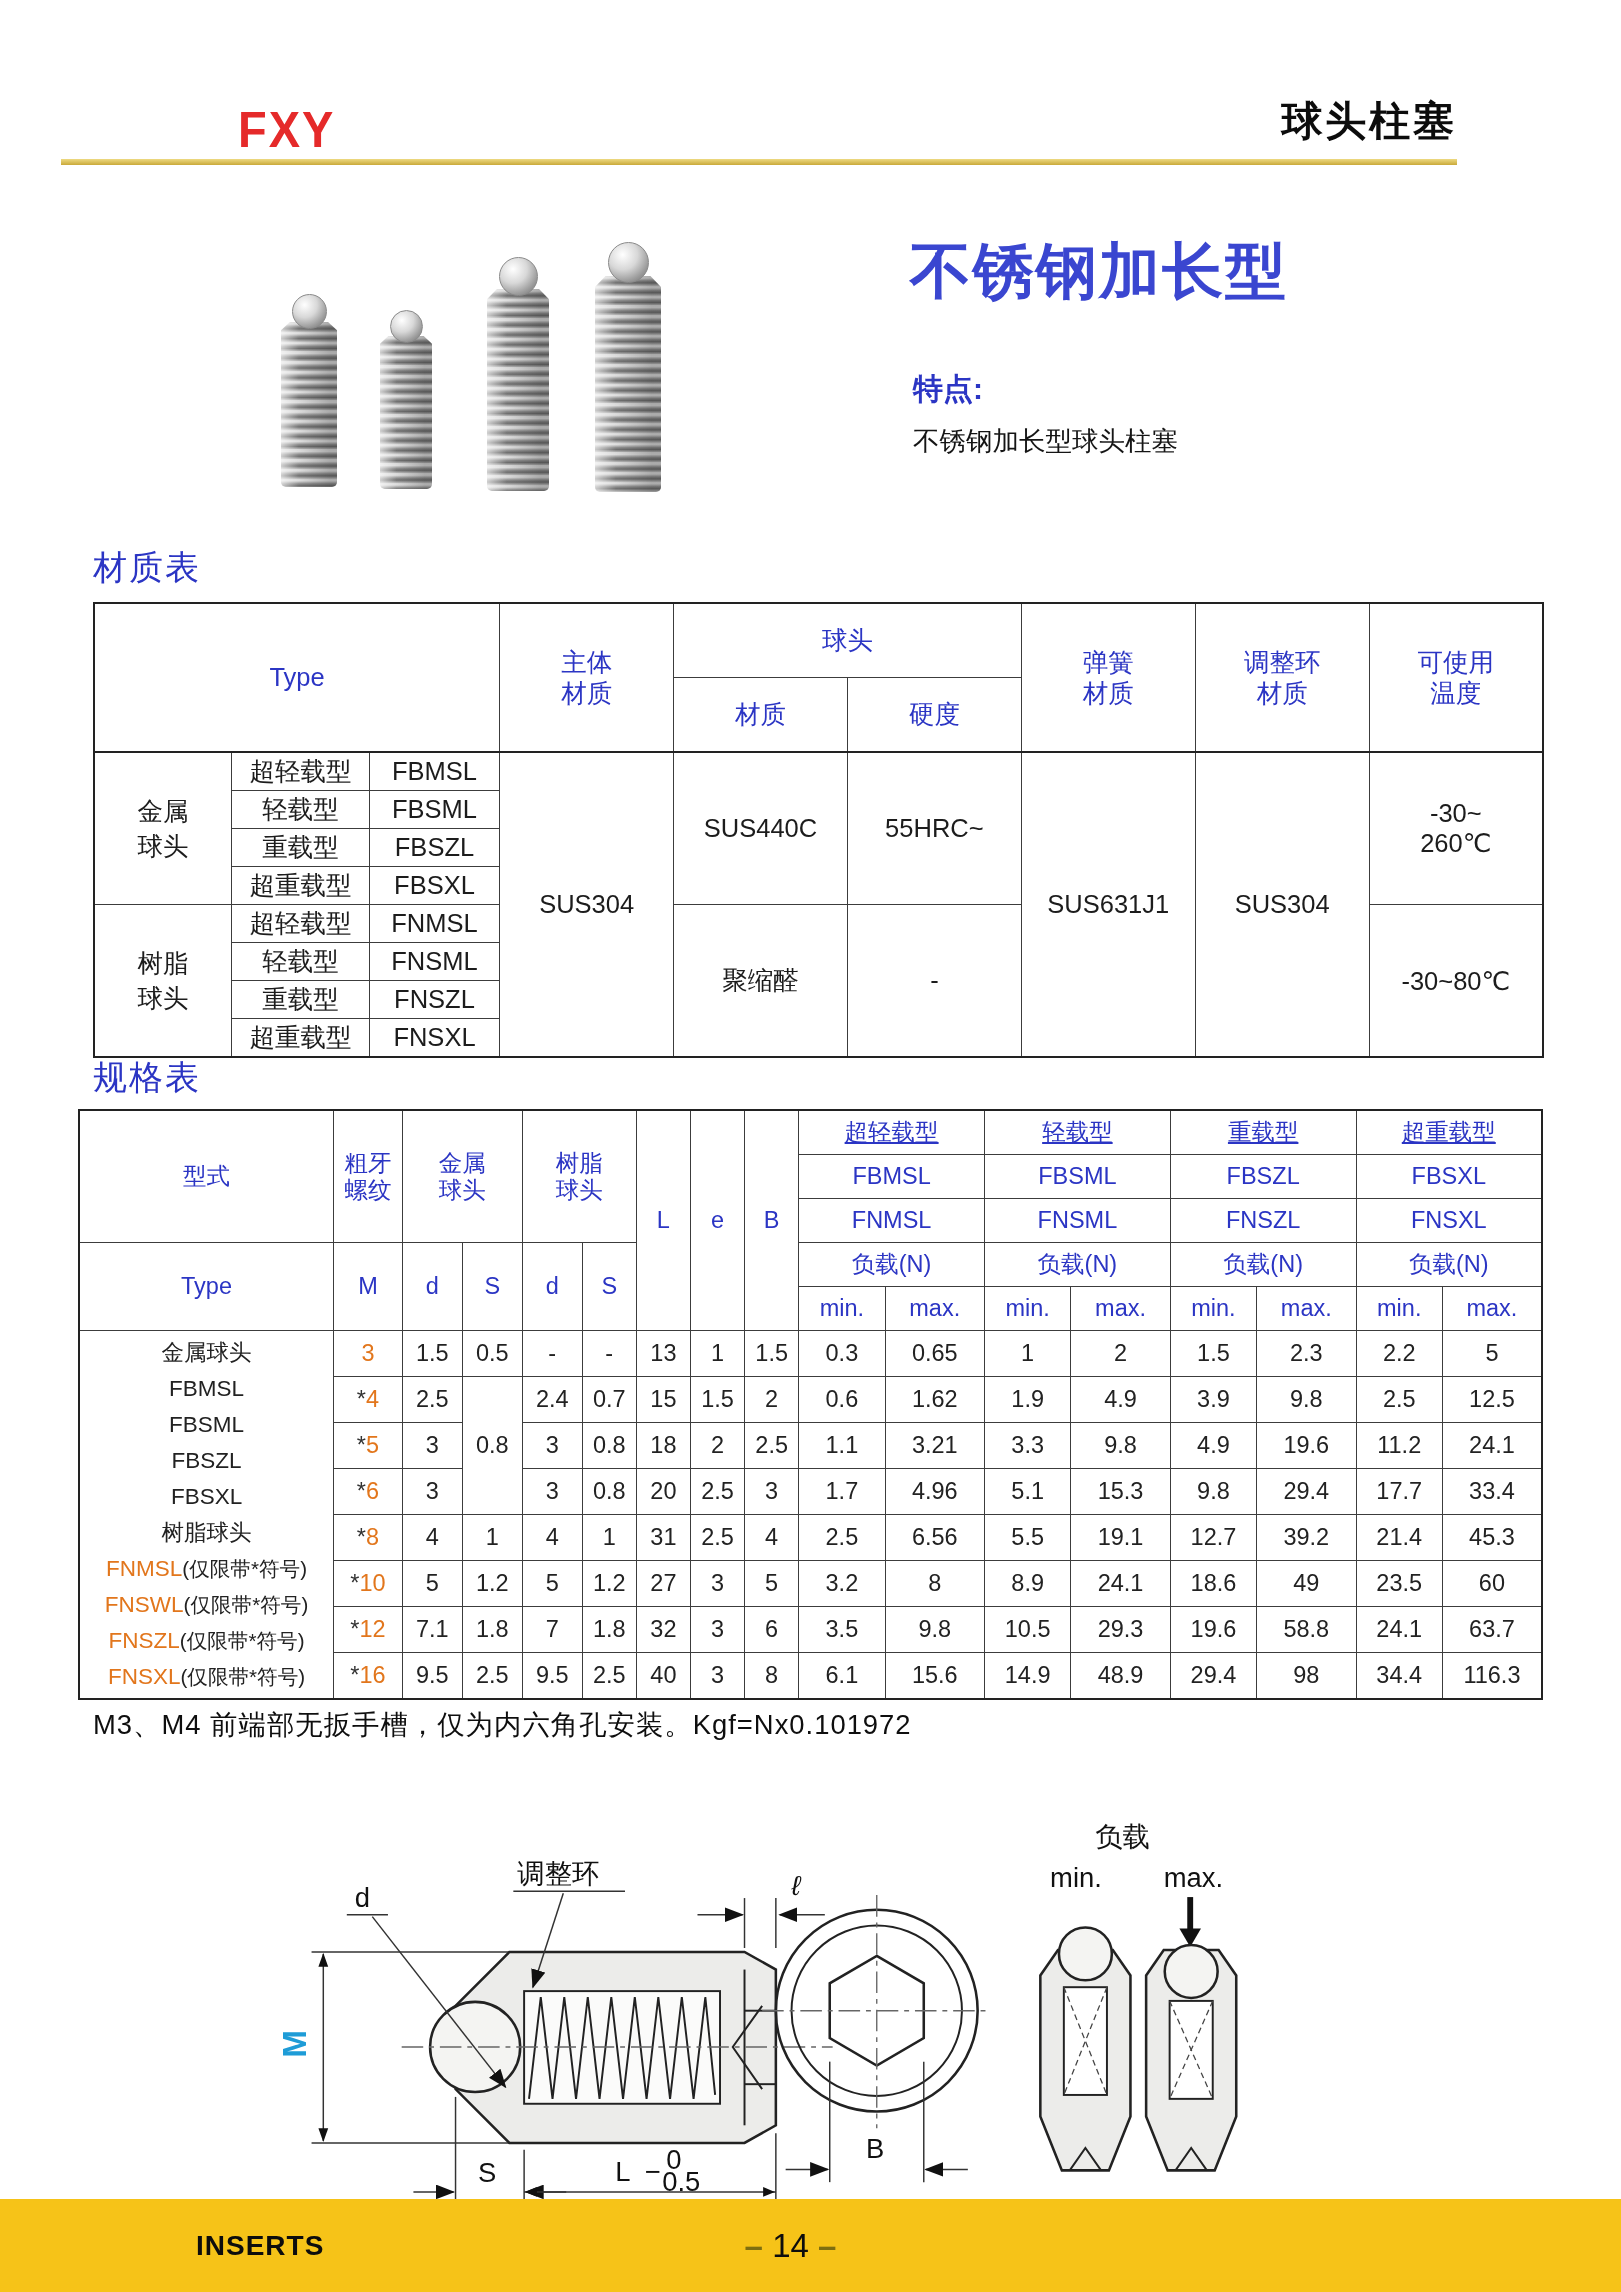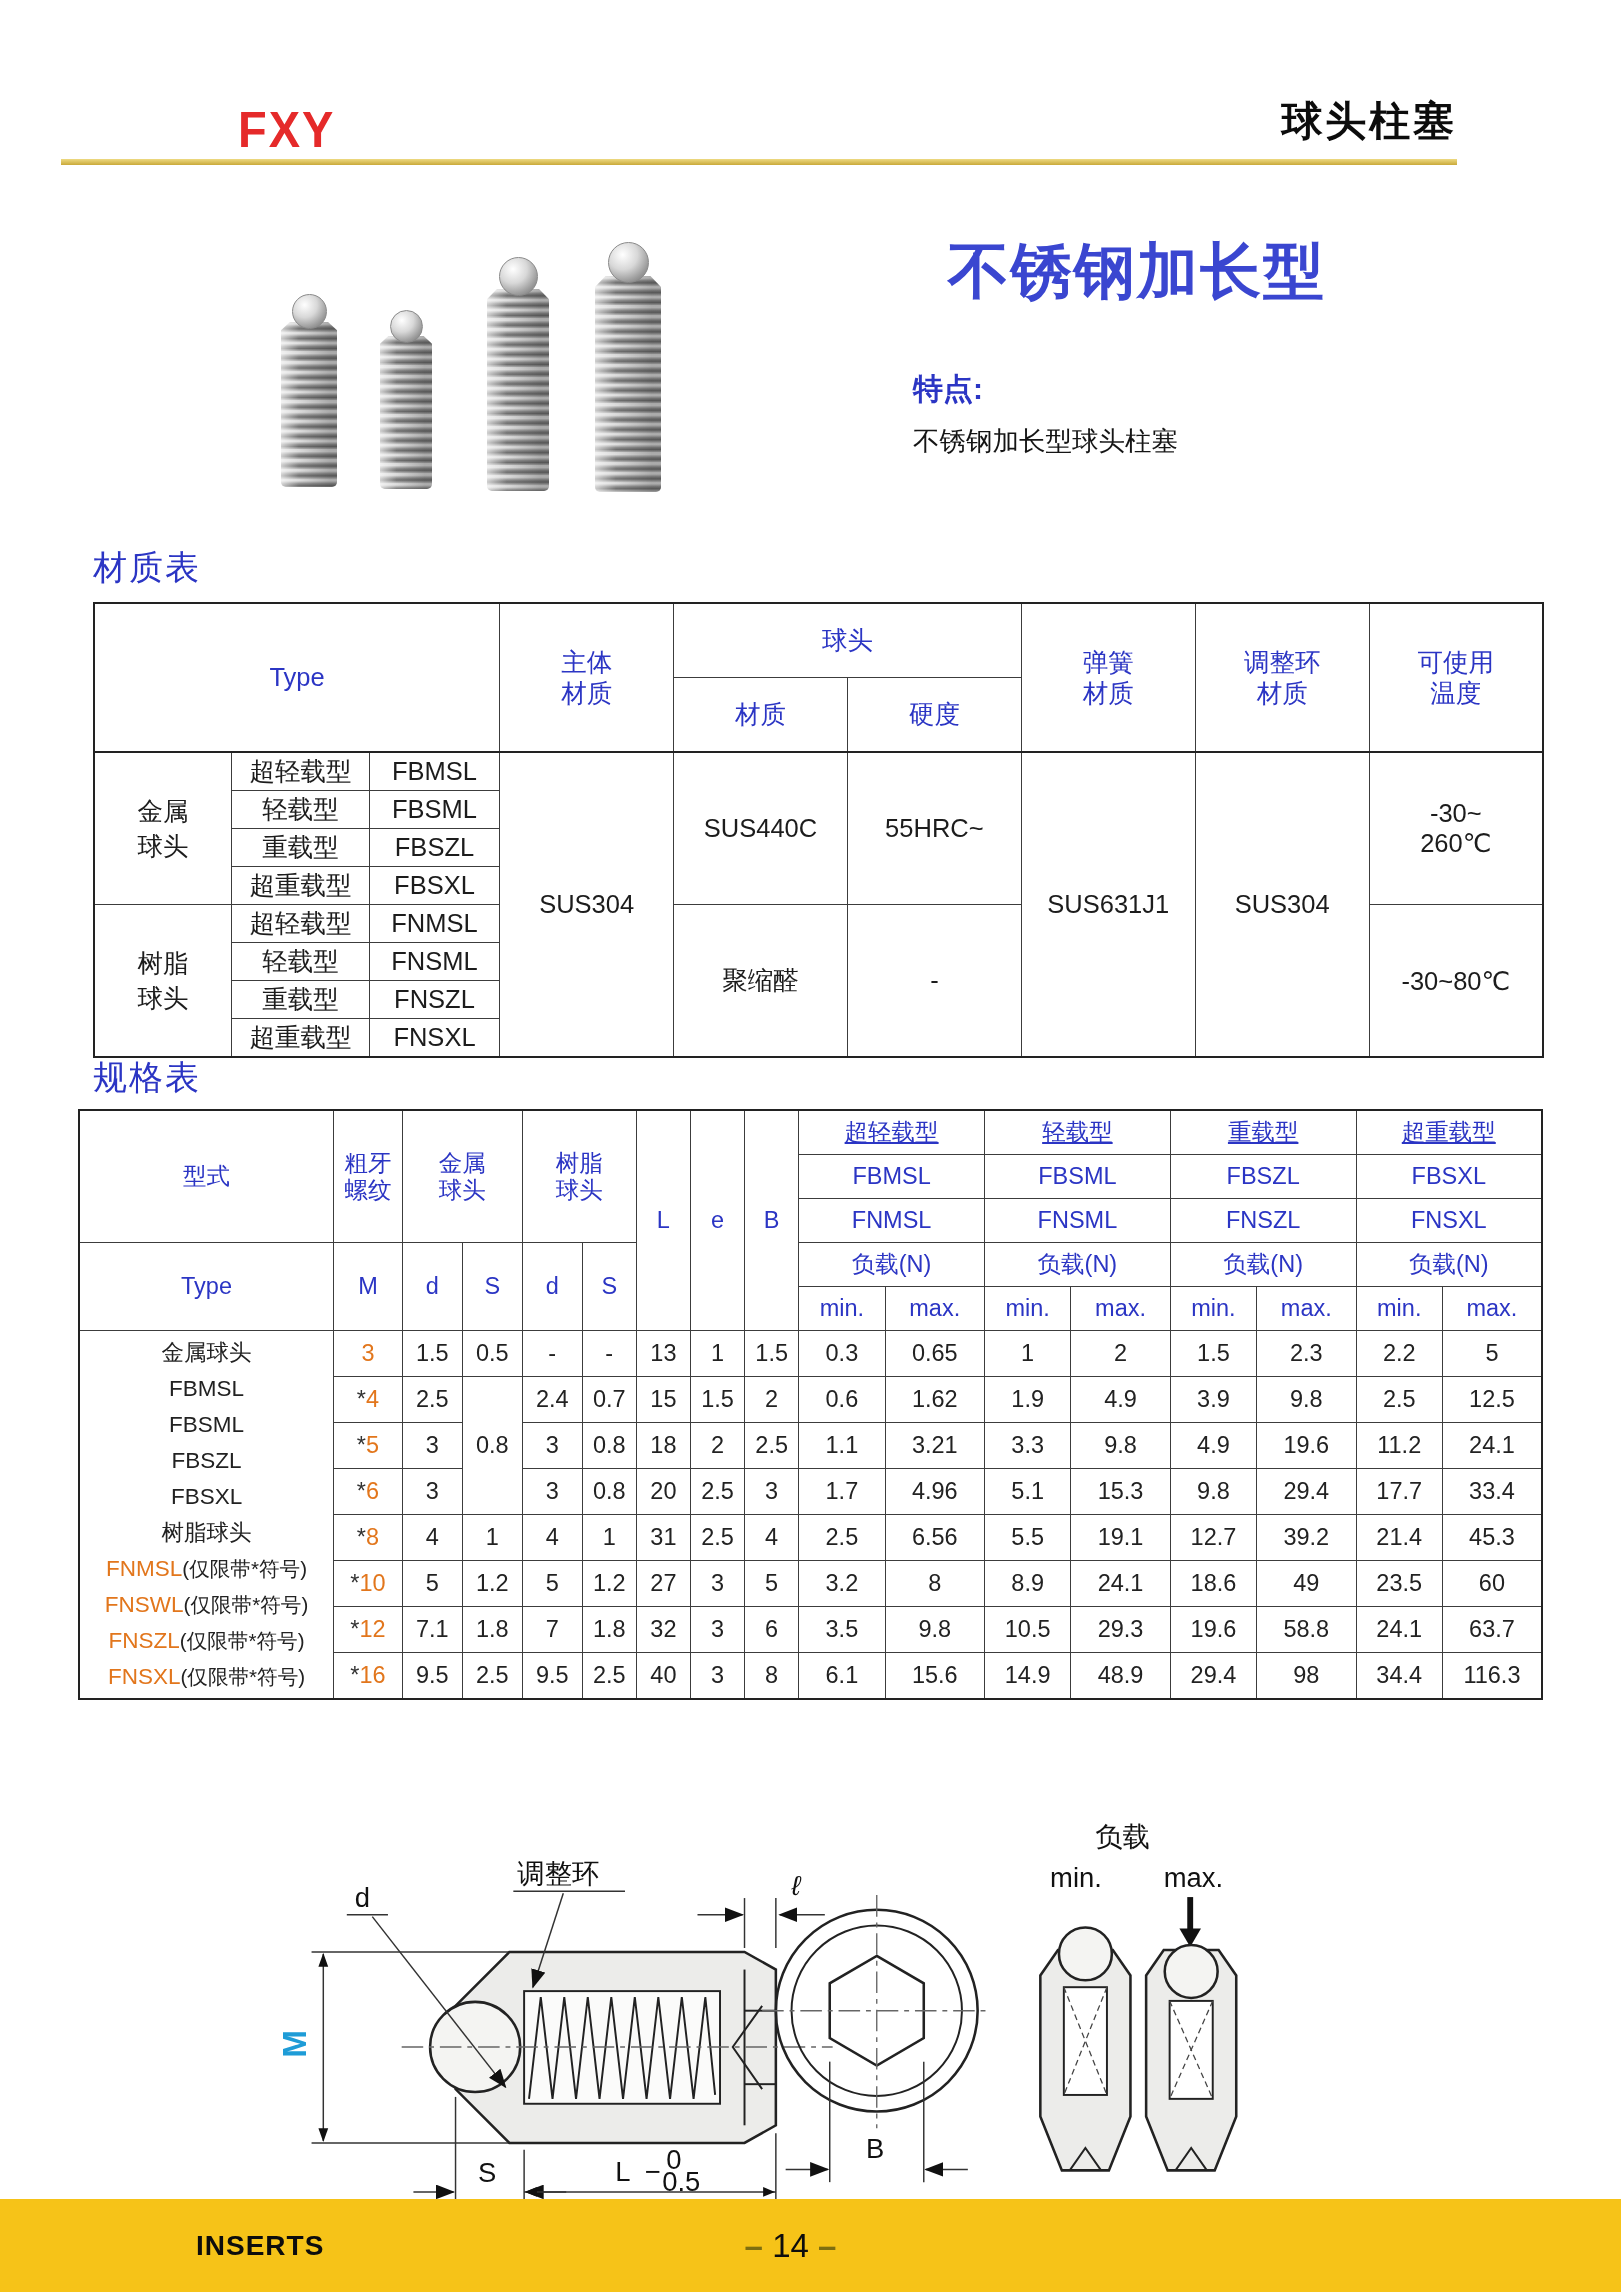--- a/index.html
+++ b/index.html
@@ -14,21 +14,21 @@
 
   
   .screw{position:absolute;}
   .ball{margin:0 auto;border-radius:50%;
         background:radial-gradient(circle at 35% 30%,#ffffff,#d8d8d8 40%,#9a9a9a 72%,#6d6d6d);
         border:1px solid #8a8a8a;position:relative;z-index:2;}
   .sbody{margin-top:-6.9px;border-radius:7.8px 7.8px 4.9px 4.9px;
         background:linear-gradient(90deg,rgba(255,255,255,.65),rgba(255,255,255,0) 32%,rgba(0,0,0,.22) 86%),
                    repeating-linear-gradient(180deg,#d7d7d7 0px,#dedede 2px,#8f8f8f 4.9px,#6f6f6f 6.9px,#c2c2c2 9.8px);
         clip-path:polygon(16% 0,84% 0,100% 5%,100% 100%,0 100%,0 5%);}
-  .prod-title{left:948px;top:231px;font-size:61px;font-weight:bold;color:#3a46d0;letter-spacing:2px;}
+  .prod-title{left:910px;top:231px;font-size:61px;font-weight:bold;color:#3a46d0;letter-spacing:2px;}
   .feat-label{left:913px;top:369px;font-size:30px;font-weight:bold;color:#2b35c4;}
   .feat-text{left:913px;top:423px;font-size:26.5px;color:#151515;}
 
   .sec-heading{font-size:34px;color:#2b35c4;letter-spacing:2px;}
 
   
   table{border-collapse:collapse;table-layout:fixed;}
   td{border:1.6px solid #3c3c3c;text-align:center;vertical-align:middle;padding:0;overflow:hidden;}
   .mat{left:93px;top:602px;width:1451px;height:443px;font-size:25.5px;}
   .mat thead td{color:#2b35c4;height:73px;line-height:31px;}
@@ -424,20 +424,21 @@
         <td>14.9</td>
         <td>48.9</td>
         <td>29.4</td>
         <td>98</td>
         <td>34.4</td>
         <td>116.3</td>
       </tr>
     </tbody>
   </table>
 
+  <div class="abs note">M3、M4 前端部无扳手槽，仅为内六角孔安装。Kgf=Nx0.101972</div>
 
   <svg class="abs drawing" width="1088" height="431" viewBox="0 0 1110 440">
     <defs>
       <marker id="mR" markerWidth="13" markerHeight="10" refX="12" refY="5" orient="auto">
         <path d="M0,0 L13,5 L0,10 Z" fill="#111"></path>
       </marker>
     </defs>
 
     <line class="thin" x1="88" y1="150" x2="292" y2="150"></line>
     <line class="thin" x1="88" y1="345" x2="292" y2="345"></line>

